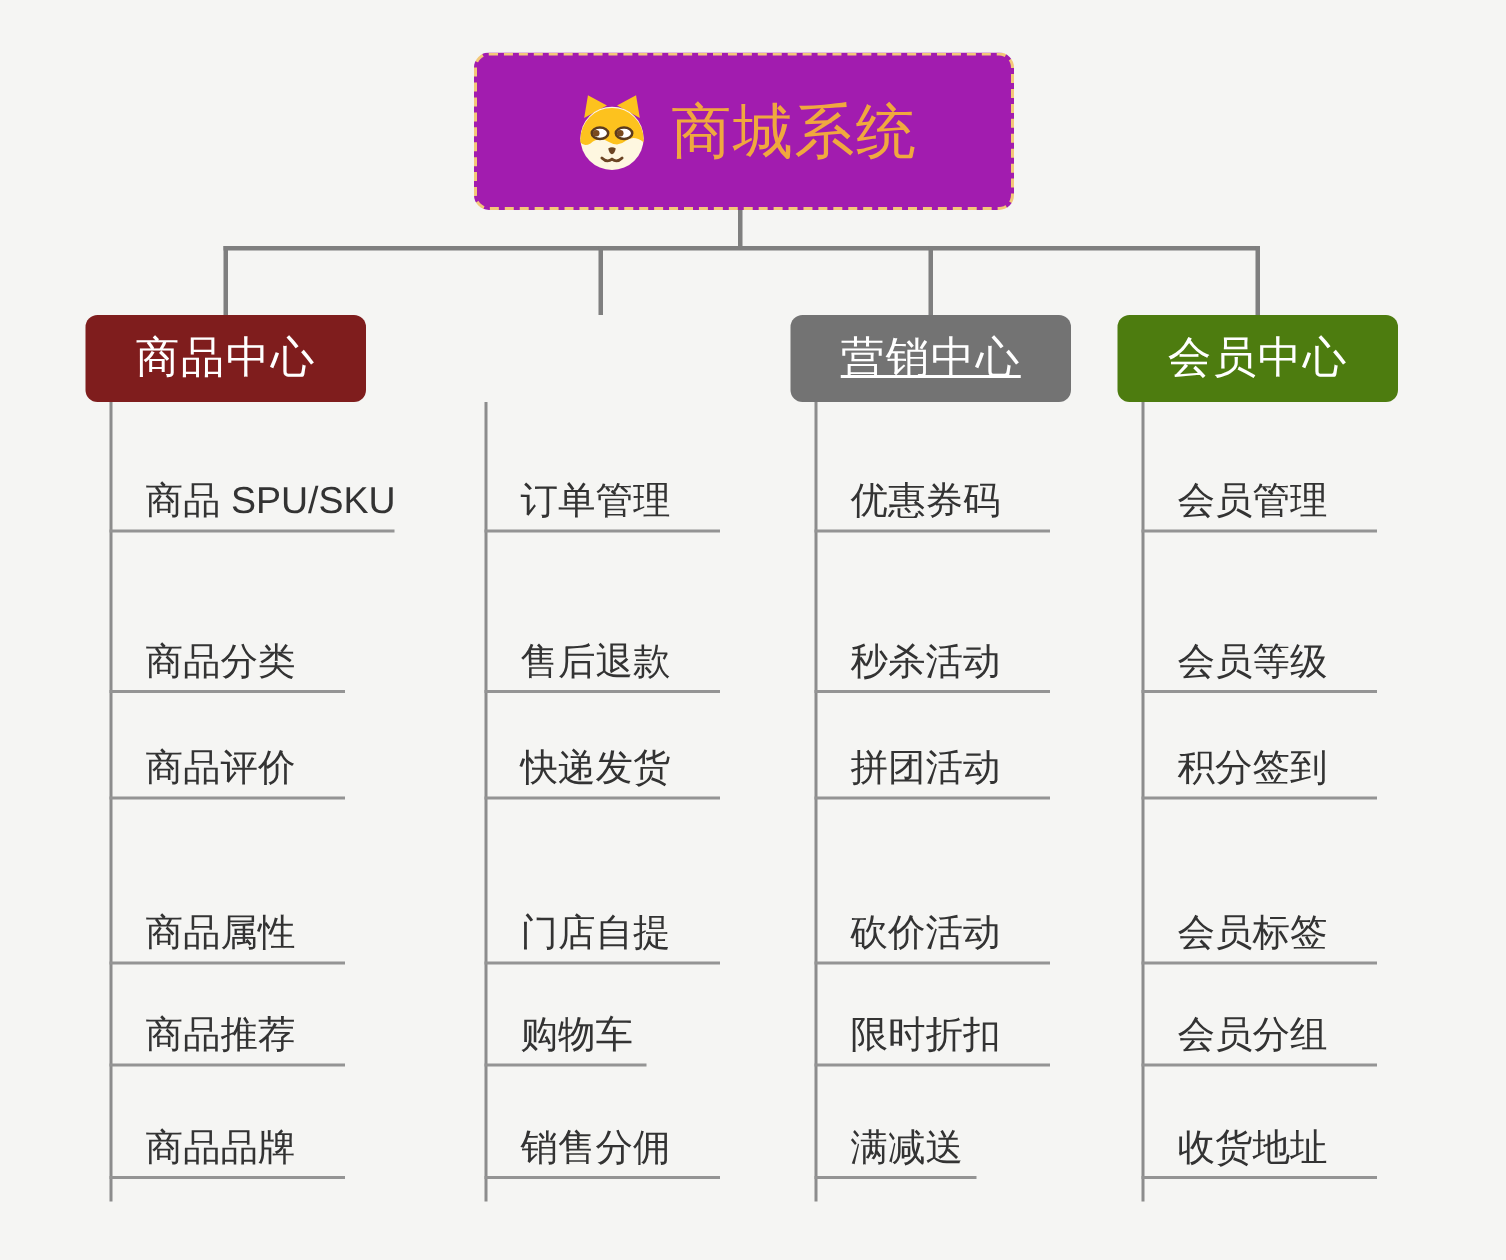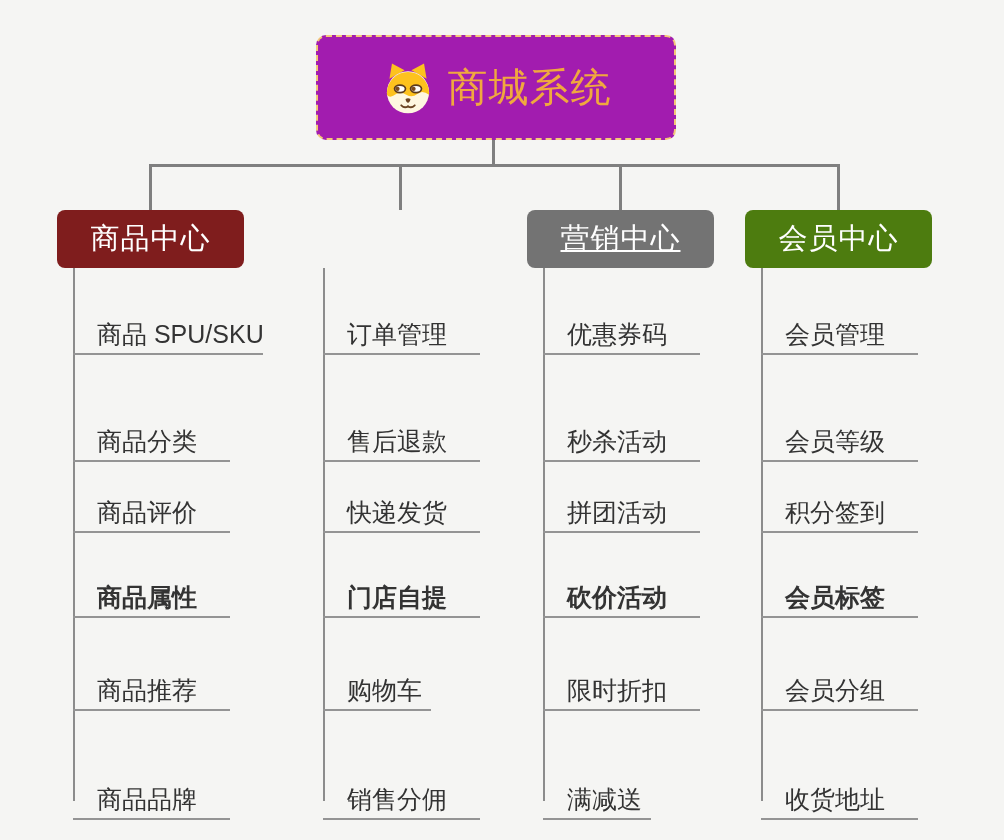--- a/index.html
+++ b/index.html
@@ -50,21 +50,21 @@
   
   .item {
     position: absolute; height: 46px; width: 157px;
     border-bottom: 2px solid #949494;
     display: flex; align-items: flex-end;
     padding-left: 24px; padding-bottom: 6px;
     font-size: 25px; color: #333333; line-height: 1;
     white-space: nowrap; cursor: default;
   }
   .r0 { top: 309px; } .r1 { top: 416px; } .r2 { top: 487px; }
-  .r3 { top: 572px; font-weight: bold; } .r4 { top: 665px; } .r5 { top: 774px; }
+  .r3 { top: 597px; } .r4 { top: 665px; } .r5 { top: 740px; }
   .w-wide   { width: 190px; }
   .w-narrow { width: 108px; }
 </style>
 </head>
 <body style="background: rgb(245, 245, 243);">
 
 <div class="canvas">
 
   <div class="line stem" style="background: rgb(127, 127, 127);"></div>
   <div class="line bus" style="background: rgb(127, 127, 127);"></div>

